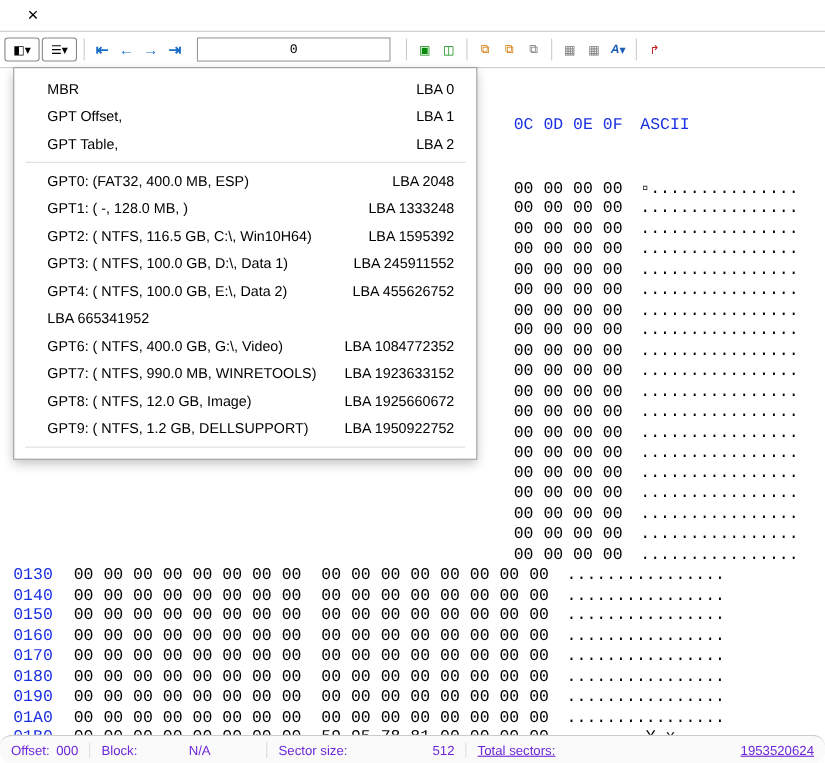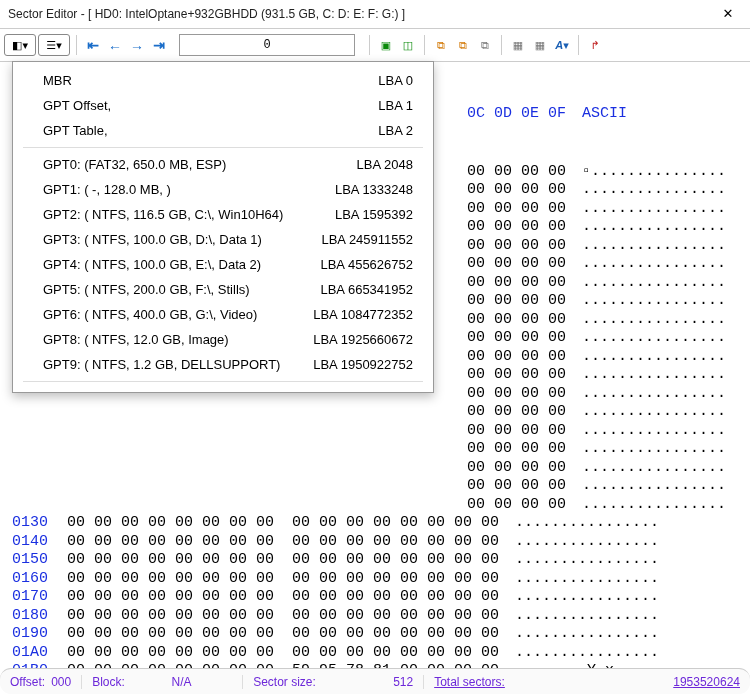--- a/index.html
+++ b/index.html
@@ -133,21 +133,20 @@
       border-right: 1px solid #ddd;
       display: flex;
       gap: 6px;
     }
     .statusbar .seg:last-child { border-right: none; text-decoration: underline; }
   </style>
 </head>
 <body>
 
 <div class="titlebar">
-  <span class="title">Sector Editor - [ HD0: IntelOptane+932GBHDD (931.5 GB, C: D: E: F: G:) ]</span>
   <span class="close">✕</span>
 </div>
 
 <div class="toolbar">
   <span class="tbtn dd">◧▾</span>
   <span class="tbtn dd">☰▾</span>
   <span class="sep"></span>
   <span class="tbtn nav-arrow thick-arrow">⇤</span>
   <span class="tbtn nav-arrow thick-arrow">←</span>
   <span class="tbtn nav-arrow thick-arrow">→</span>
@@ -190,46 +189,49 @@
         <span>LBA 1</span>
       </div>
       <div class="mitem">
         <span>GPT Table,</span>
         <span>LBA 2</span>
       </div>
     </div>
   <div class="menu-sep"></div>
   <div id="menu-parts">
       <div class="mitem">
-        <span>GPT0: (FAT32, 650.0 MB, ESP)</span>
+        <span>GPT0: (FAT32, 400.0 MB, ESP)</span>
         <span>LBA 2048</span>
       </div>
       <div class="mitem">
         <span>GPT1: (    -, 128.0 MB, )</span>
         <span>LBA 1333248</span>
       </div>
       <div class="mitem">
         <span>GPT2: ( NTFS, 116.5 GB, C:\, Win10H64)</span>
         <span>LBA 1595392</span>
       </div>
       <div class="mitem">
         <span>GPT3: ( NTFS, 100.0 GB, D:\, Data 1)</span>
         <span>LBA 245911552</span>
       </div>
       <div class="mitem">
         <span>GPT4: ( NTFS, 100.0 GB, E:\, Data 2)</span>
         <span>LBA 455626752</span>
       </div>
       <div class="mitem">
-        <span>GPT5: ( NTFS, 200.0 GB, F:\, Stills)</span>
         <span>LBA 665341952</span>
       </div>
       <div class="mitem">
         <span>GPT6: ( NTFS, 400.0 GB, G:\, Video)</span>
         <span>LBA 1084772352</span>
+      </div>
+      <div class="mitem">
+        <span>GPT7: ( NTFS, 990.0 MB, WINRETOOLS)</span>
+        <span>LBA 1923633152</span>
       </div>
       <div class="mitem">
         <span>GPT8: ( NTFS,  12.0 GB, Image)</span>
         <span>LBA 1925660672</span>
       </div>
       <div class="mitem">
         <span>GPT9: ( NTFS,   1.2 GB, DELLSUPPORT)</span>
         <span>LBA 1950922752</span>
       </div>
     </div>

